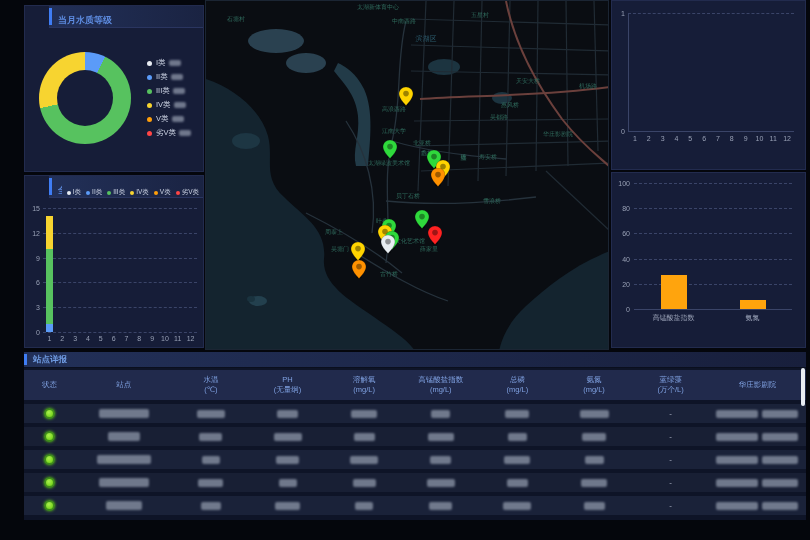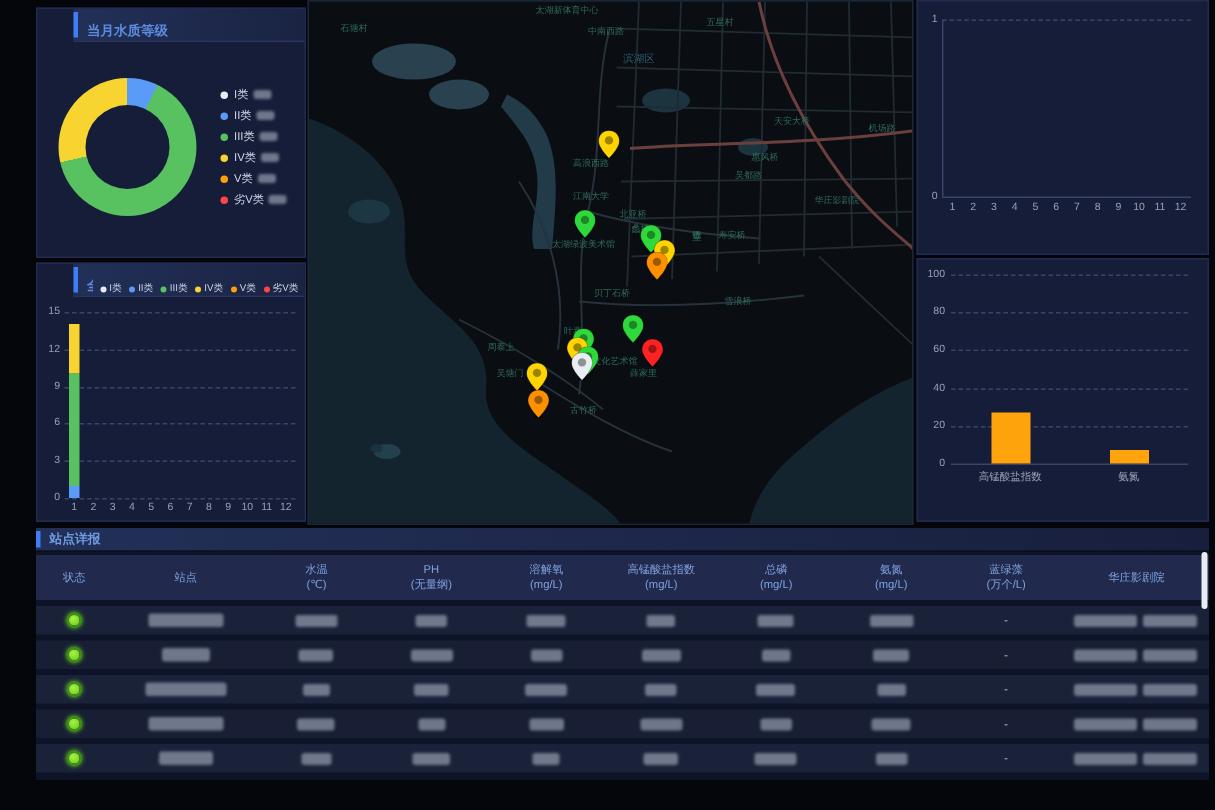--- a/index.html
+++ b/index.html
@@ -45,21 +45,21 @@
   .map svg{position:absolute;left:0;top:0;}
   .pin{position:absolute;width:14px;height:19px;}
   .maplab{position:absolute;font-size:6px;color:#2f6a5c;white-space:nowrap;transform:translate(-50%,-50%);}
   .maplab.big{font-size:7px;color:#2c5c6e;}
   .maplab.vert{writing-mode:vertical-rl;}
 
   
   .table-panel{position:absolute;left:24px;top:352px;width:782px;height:168px;background:#0e1427;}
   .tbar{position:relative;height:16px;background:linear-gradient(90deg,#223058,#181f3c);display:flex;align-items:center;border-bottom:1px solid #0a0f1e;}
   .tbar h2{margin:0 0 0 9px;font-size:8.5px;font-weight:bold;color:#6f9be2;}
-  .thead{display:flex;height:30px;background:#212a4c;margin-top:2px;align-items:center;justify-content:flex-end;}
+  .thead{display:flex;height:30px;background:#212a4c;margin-top:2px;align-items:center;}
   .th{display:flex;flex-direction:column;align-items:center;justify-content:center;font-size:7.5px;color:#7fa0e0;line-height:1.35;text-align:center;}
   .trow{display:flex;height:19px;align-items:center;background:#1a2239;margin-top:4px;}
   .trow:nth-child(even){background:#181f34;}
   .td{display:flex;align-items:center;justify-content:center;font-size:8px;color:#aeb6c8;}
   .c0{width:6.5%;}.c1{width:12.5%;}.c2,.c3,.c4,.c5,.c6,.c7,.c8{width:9.8%;}.c9{width:12.4%;}
   .dot{width:11px;height:11px;border-radius:50%;background:radial-gradient(circle at 40% 35%,#aaf04f,#7ad620 70%);
     border:2px solid #3f8c1c;box-shadow:0 0 3px #5dbb20;}
   .sbar{position:absolute;right:1px;top:16px;width:4px;height:38px;background:#e8ecf2;border-radius:2px;}
 </style>
 </head>

